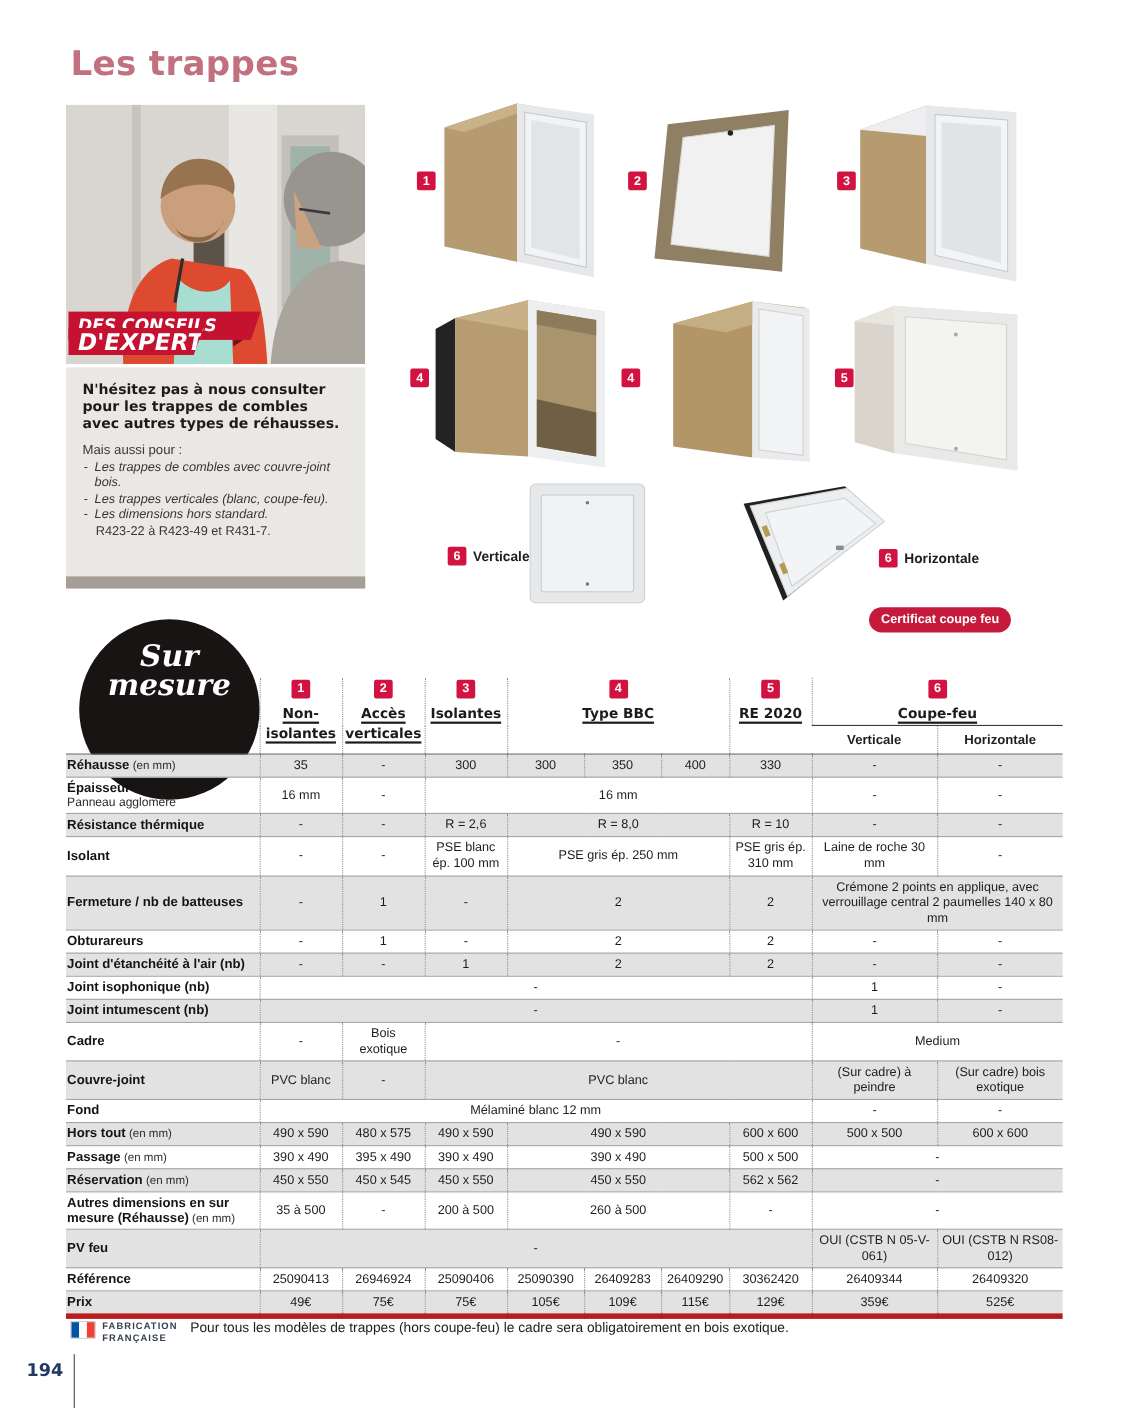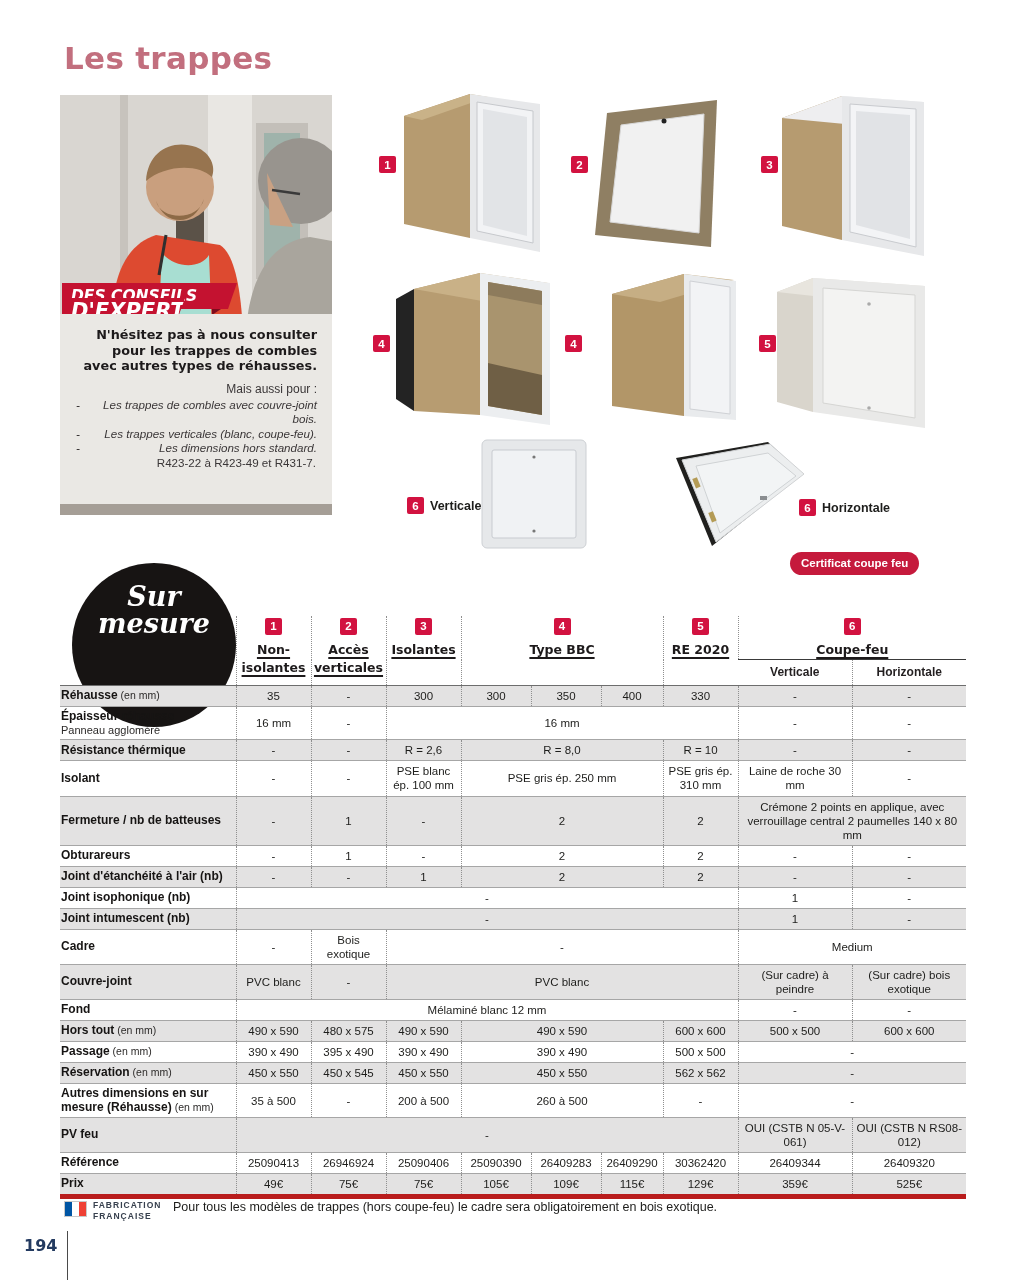--- a/index.html
+++ b/index.html
@@ -18,22 +18,22 @@
     position:absolute;background:#c41230;color:#fff;font-family:"DejaVu Sans",sans-serif;
     font-weight:bold;font-style:italic;display:flex;align-items:center;padding-left:9px;
     clip-path:polygon(0 0,100% 0,calc(100% - 9px) 100%,0 100%);
   }
   .banner1{left:62px;top:283px;width:166px;height:26px;font-size:15.5px;}
   .banner2{left:62px;top:298px;width:114px;height:25px;font-size:21px;}
   .banner-fold{position:absolute;left:212px;top:309px;width:0;height:0;
     border-left:9px solid #7e0b1e;border-bottom:6px solid transparent;}
   
   .advice-box{
-    position:absolute;left:60px;top:314px;width:272px;height:201px;background:#eae8e4;
-    box-sizing:border-box;padding:13px 15px 0 15px;text-align:right;
+    position:absolute;left:60px;top:334px;width:272px;height:201px;background:#eae8e4;
+    box-sizing:border-box;padding:13px 15px 0 15px;
   }
   .advice-intro{margin:0;font-family:"DejaVu Sans",sans-serif;font-weight:bold;font-size:12.8px;line-height:1.22;color:#1d1a1b;}
   .advice-more{margin:8px 0 2px 0;font-size:12px;line-height:1.2;color:#3a3637;}
   .advice-list{margin:0;padding:0;list-style:none;font-size:11.6px;line-height:1.22;color:#3a3637;font-style:italic;}
   .advice-list li{position:relative;padding-left:11px;}
   .advice-list li::before{content:"-";position:absolute;left:1px;}
   .advice-ref{margin:1px;padding-left:11px;font-size:11.6px;line-height:1.22;color:#3a3637;}
   .advice-bar{position:absolute;left:0;bottom:0;width:100%;height:11px;background:#a59e96;}
   
   .prod{position:absolute;}

